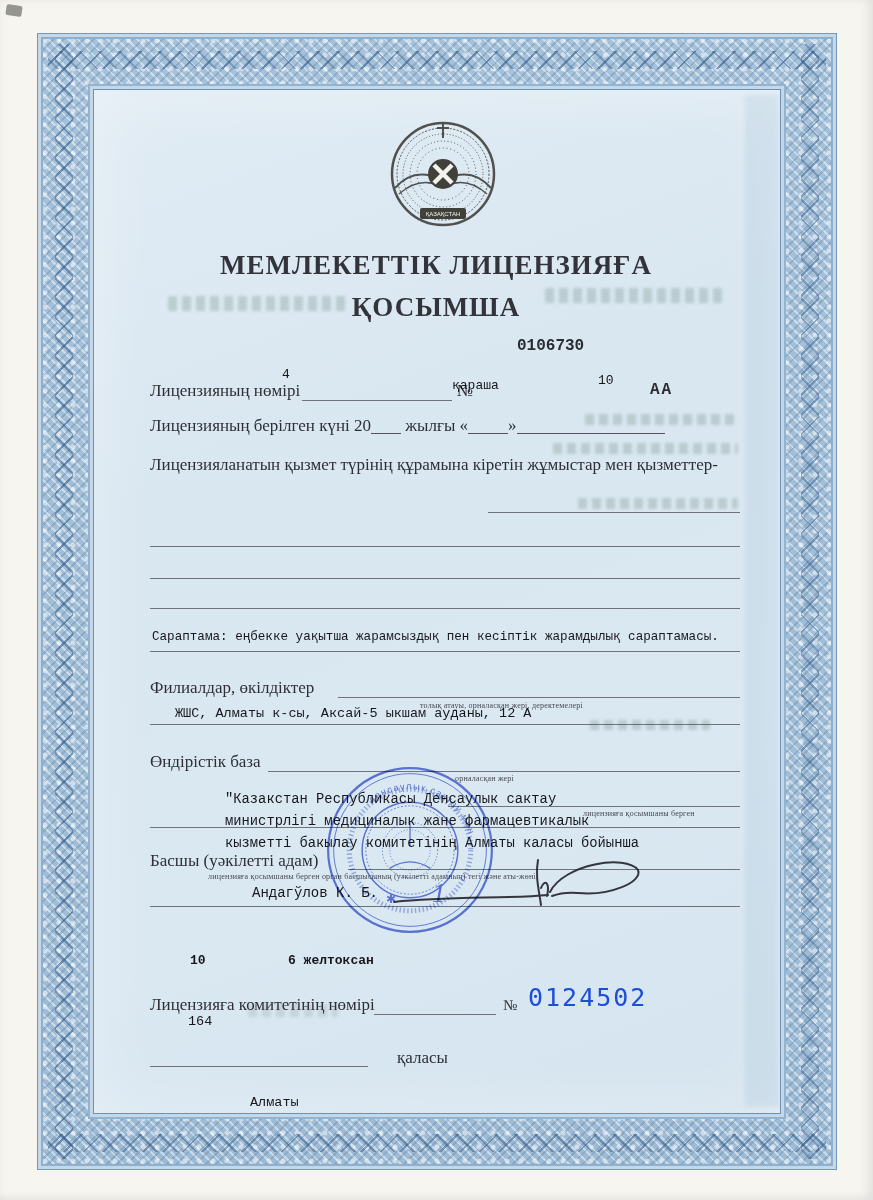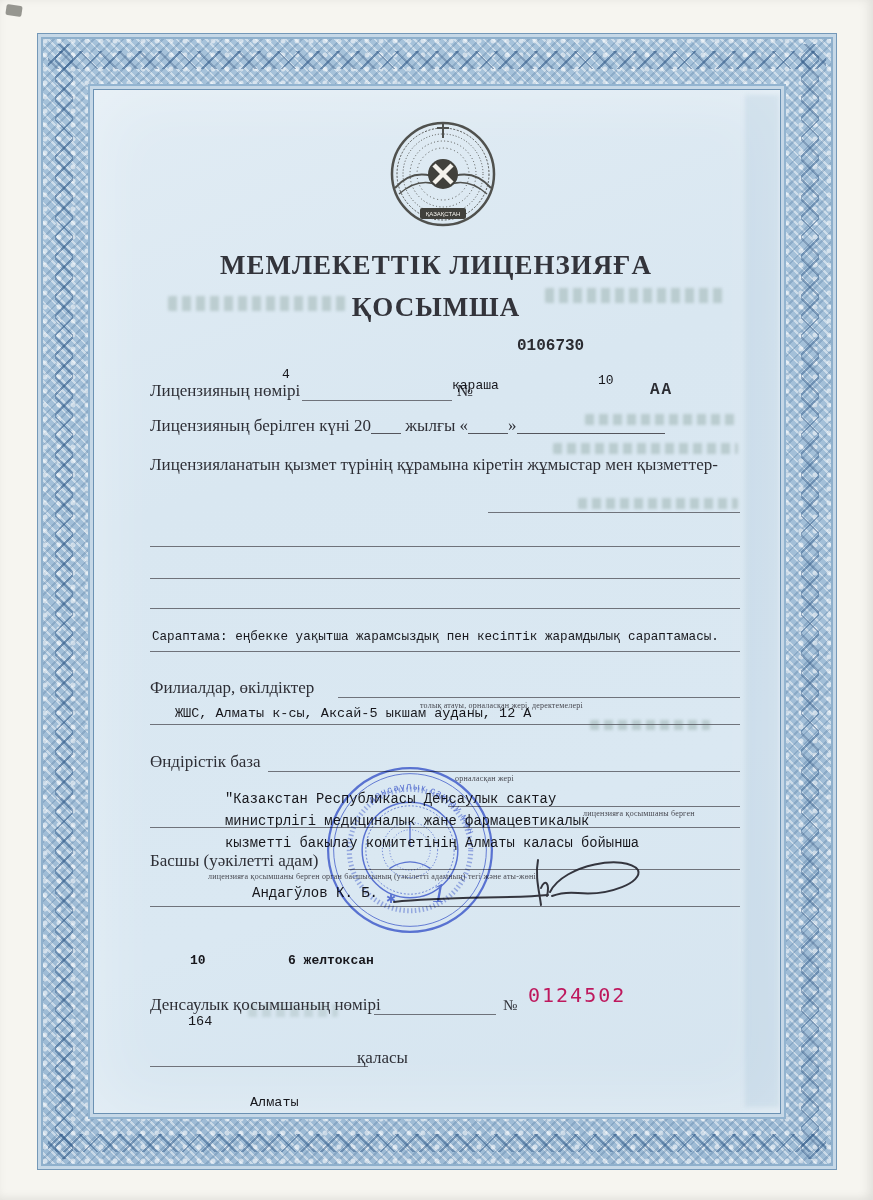--- a/index.html
+++ b/index.html
@@ -35,21 +35,21 @@
   .content{position:absolute;left:0;top:0;width:873px;height:1200px;z-index:3;color:#2e2f36;}
   .abs{position:absolute;}
   .serif{font-family:"Liberation Serif",serif;font-size:17px;color:#2e2f36;white-space:nowrap;}
   .mono{font-family:"Liberation Mono","DejaVu Sans Mono",monospace;font-size:13px;color:#17171c;white-space:nowrap;}
   .cap{font-family:"Liberation Serif",serif;font-size:8px;color:#46474f;white-space:nowrap;letter-spacing:.2px;}
   .rule{position:absolute;height:1px;background:#54555c;opacity:.8;}
   .bl{display:inline-block;height:1em;border-bottom:1px solid #54555c;vertical-align:-3px;}
   .title{position:absolute;left:93px;width:686px;text-align:center;font-weight:bold;
          font-size:27px;letter-spacing:1px;color:#33343b;font-family:"Liberation Serif",serif;}
   .serial{font-weight:bold;font-size:16px;font-family:Liberation Mono, monospace;color:#2b2c32;}
-  .bignum{font-family:"DejaVu Sans Mono",monospace;font-size:20px;letter-spacing:2px;color:#be185d;}
+  .bignum{font-family:"DejaVu Sans Mono",monospace;font-size:25px;letter-spacing:2px;color:#1d4ed8;}
   .ghost{position:absolute;background:repeating-linear-gradient(90deg,#7e988f 0 9px,transparent 9px 14px);
          filter:blur(1.7px);opacity:.34;border-radius:2px;}
   .stampwrap{position:absolute;left:318px;top:758px;mix-blend-mode:multiply;opacity:.82;}
   .sigwrap{position:absolute;left:388px;top:850px;}
 </style>
 </head>
 <body>
 
 <div class="page">
   <div class="speck"></div>
@@ -169,24 +169,24 @@
       <text font-size="10" fill="#3c57c9" font-family="Liberation Sans, sans-serif" letter-spacing="1.5">
         <textPath href="#arcTop" startOffset="14%">денсаулык сактау мин</textPath>
       </text>
       <text x="124" y="156" font-size="30" fill="#3c57c9" font-style="italic" font-family="Liberation Serif, serif">1</text>
       <text x="74" y="158" font-size="13" fill="#3c57c9">✱</text>
     </svg>
 
     <span class="abs mono" style="left:190px;top:953px;font-weight:bold;">10</span>
     <span class="abs mono" style="left:288px;top:953px;font-weight:bold;">6 желтоксан</span>
 
-    <span class="abs serif" style="left:150px;top:995px;">Денсаулык қосымшаның нөмірі</span>
+    <span class="abs serif" style="left:150px;top:995px;">Лицензияға комитетінің нөмірі</span>
     <div class="rule" style="left:374px;top:1014px;width:122px;"></div>
     <span class="abs serif" style="left:503px;top:997px;font-size:15px;">№</span>
     <span class="abs bignum" style="left:528px;top:983px;">0124502</span>
     <span class="abs mono" style="left:188px;top:1014px;font-size:13.5px;">164</span>
 
     <div class="rule" style="left:150px;top:1066px;width:218px;"></div>
-    <span class="abs serif" style="left:357px;top:1048px;">қаласы</span>
+    <span class="abs serif" style="left:397px;top:1048px;">қаласы</span>
     <span class="abs mono" style="left:250px;top:1095px;font-size:13.5px;">Алматы</span>
 
   </div>
 </div>
 
 </body></html>

